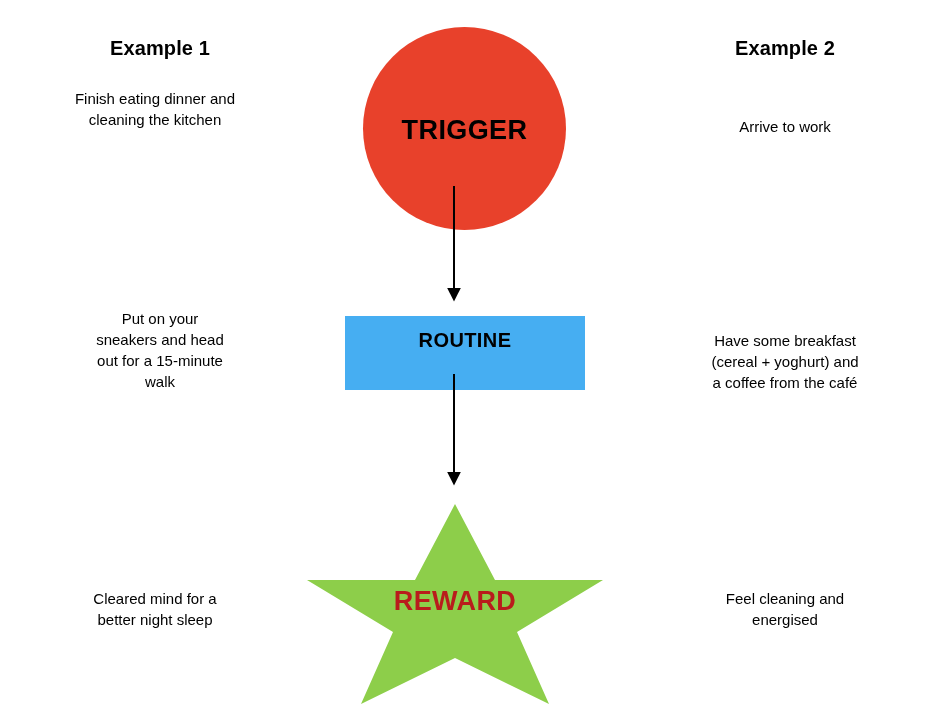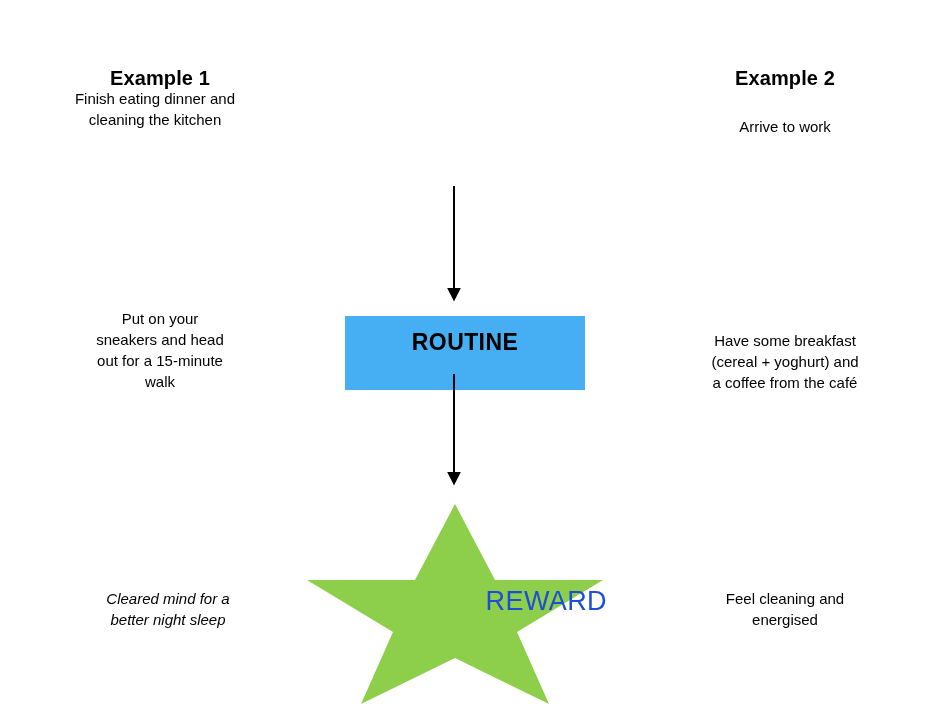--- a/index.html
+++ b/index.html
@@ -20,38 +20,37 @@
   }
 
   
   .col-heading {
     position: absolute;
     font-size: 20px;
     font-weight: bold;
     text-align: center;
     letter-spacing: .1px;
     line-height: 1.2;
-    margin-top: 30px;
   }
   #heading-left  { left: 30px;  top: 36px; width: 260px; }
   #heading-right { left: 655px; top: 36px; width: 260px; text-align: center; }
 
   
   .side-text {
     position: absolute;
     font-size: 15px;
     line-height: 1.40;
     text-align: center;
     white-space: pre-line;
   }
   #text-left-trigger  { left: 0px;   top: 88px;  width: 310px; }
   #text-right-trigger { left: 630px; top: 116px; width: 310px; }
   #text-left-routine  { left: 10px;  top: 308px; width: 300px; }
   #text-right-routine { left: 630px; top: 308px; width: 310px; margin-top: 22px; }
-  #text-left-reward   { left: 13px;   top: 588px; width: 310px; font-style: italic; }
+  #text-left-reward   { left: 0px;   top: 588px; width: 310px; }
   #text-right-reward  { left: 630px; top: 588px; width: 310px; }
 
   
   #trigger-node {
     position: absolute;
     left: 363px;
     top: 27px;
     width: 203px;
     height: 203px;
     border-radius: 50%;
@@ -76,43 +75,43 @@
     width: 240px;
     height: 74px;
     background: #46aef2;
   }
   #routine-label {
     position: absolute;
     left: 0;
     right: 0;
     top: 13px;
     text-align: center;
-    font-size: 23px;
+    font-size: 20px;
     font-weight: bold;
     color: #000000;
     letter-spacing: .4px;
   }
 
   #reward-node {
     position: absolute;
     left: 303px;
     top: 498px;
     width: 304px;
     height: 216px;
   }
   #reward-node svg { display: block; width: 304px; height: 216px; }
   #reward-label {
     position: absolute;
     left: 0;
     right: 0;
     top: 88px;
-    text-align: right;
+    text-align: center;
     font-size: 27px;
-    font-weight: normal;
-    color: #1d4ed8;
+    font-weight: bold;
+    color: #b91c1c;
     letter-spacing: .4px;
   }
 
   
   .arrow-svg {
     position: absolute;
     overflow: visible;
   }
   #arrow-trigger-routine { left: 430px; top: 180px; width: 48px; height: 130px; }
   #arrow-routine-reward  { left: 430px; top: 368px; width: 48px; height: 126px; }
@@ -139,20 +138,23 @@
 
   <div class="side-text" id="text-right-trigger">Arrive to work</div>
 
   <div class="side-text" id="text-right-routine">Have some breakfast
 (cereal + yoghurt) and
 a coffee from the café</div>
 
   <div class="side-text" id="text-right-reward">Feel cleaning and
 energised</div>
 
+  <div id="trigger-node">
+    <div id="trigger-label">TRIGGER</div>
+  </div>
 
   <svg class="arrow-svg" id="arrow-trigger-routine" viewBox="0 0 48 130">
     <defs>
       <marker id="head1" markerWidth="7" markerHeight="7" refX="3.2" refY="3.5" orient="auto">
         <path d="M0,0 L7,3.5 L0,7 z" fill="#000000"></path>
       </marker>
     </defs>
     <line x1="24" y1="6" x2="24" y2="114" stroke="#000000" stroke-width="2" marker-end="url(#head1)"></line>
   </svg>
 

